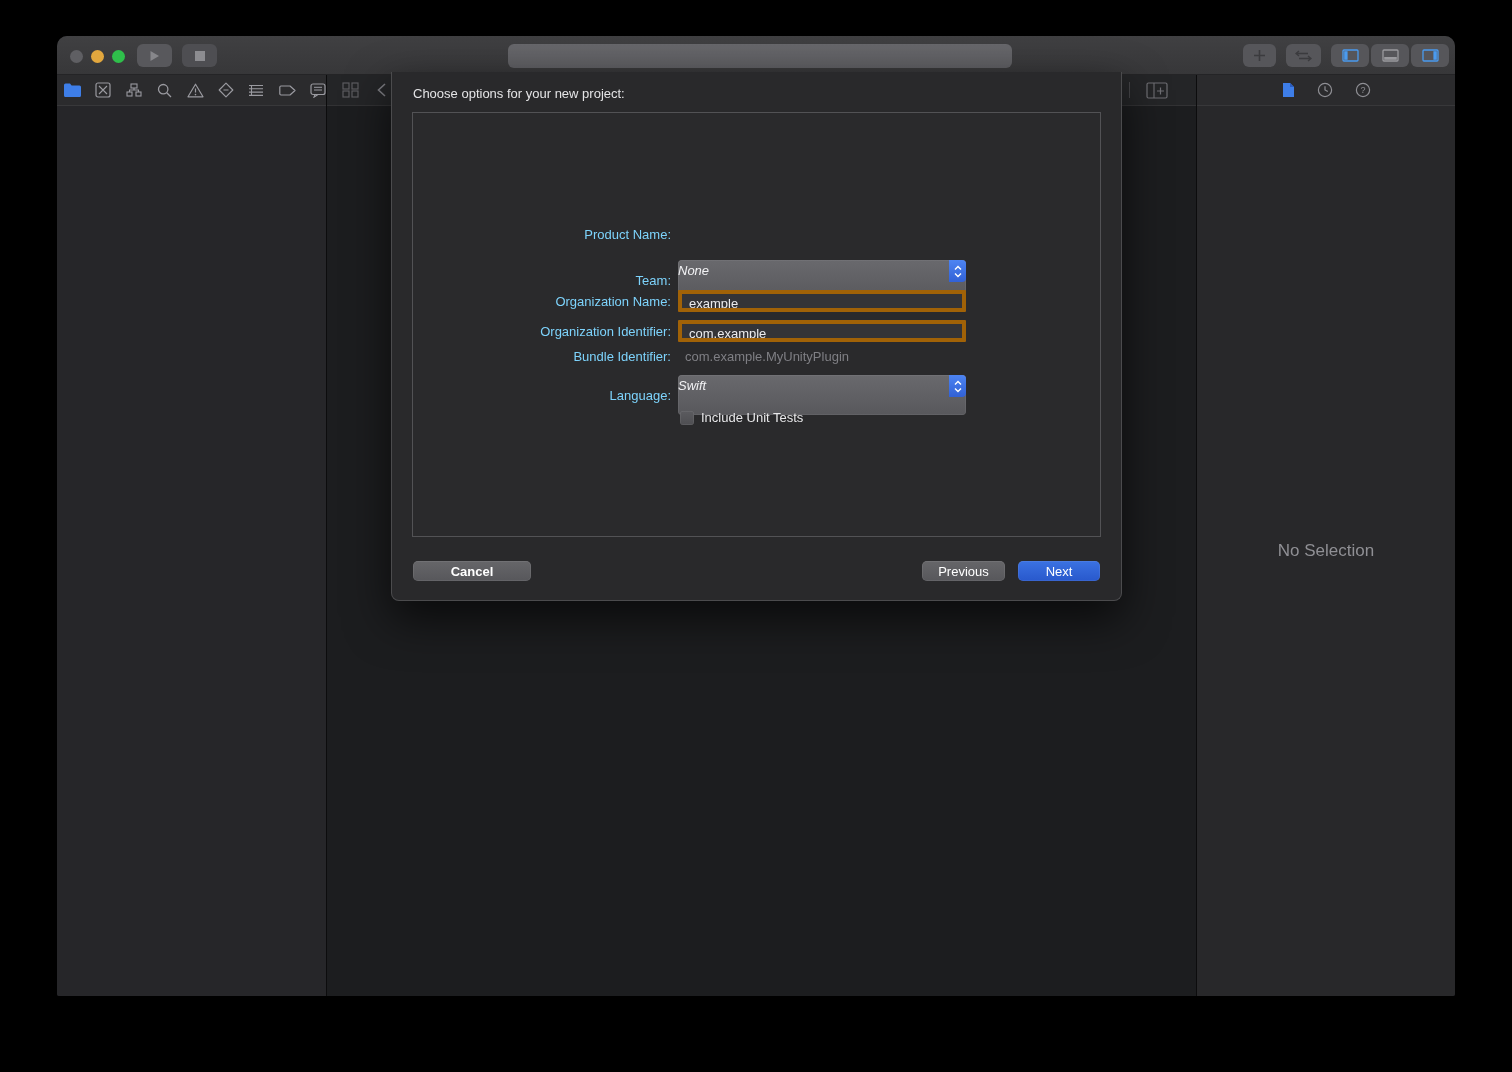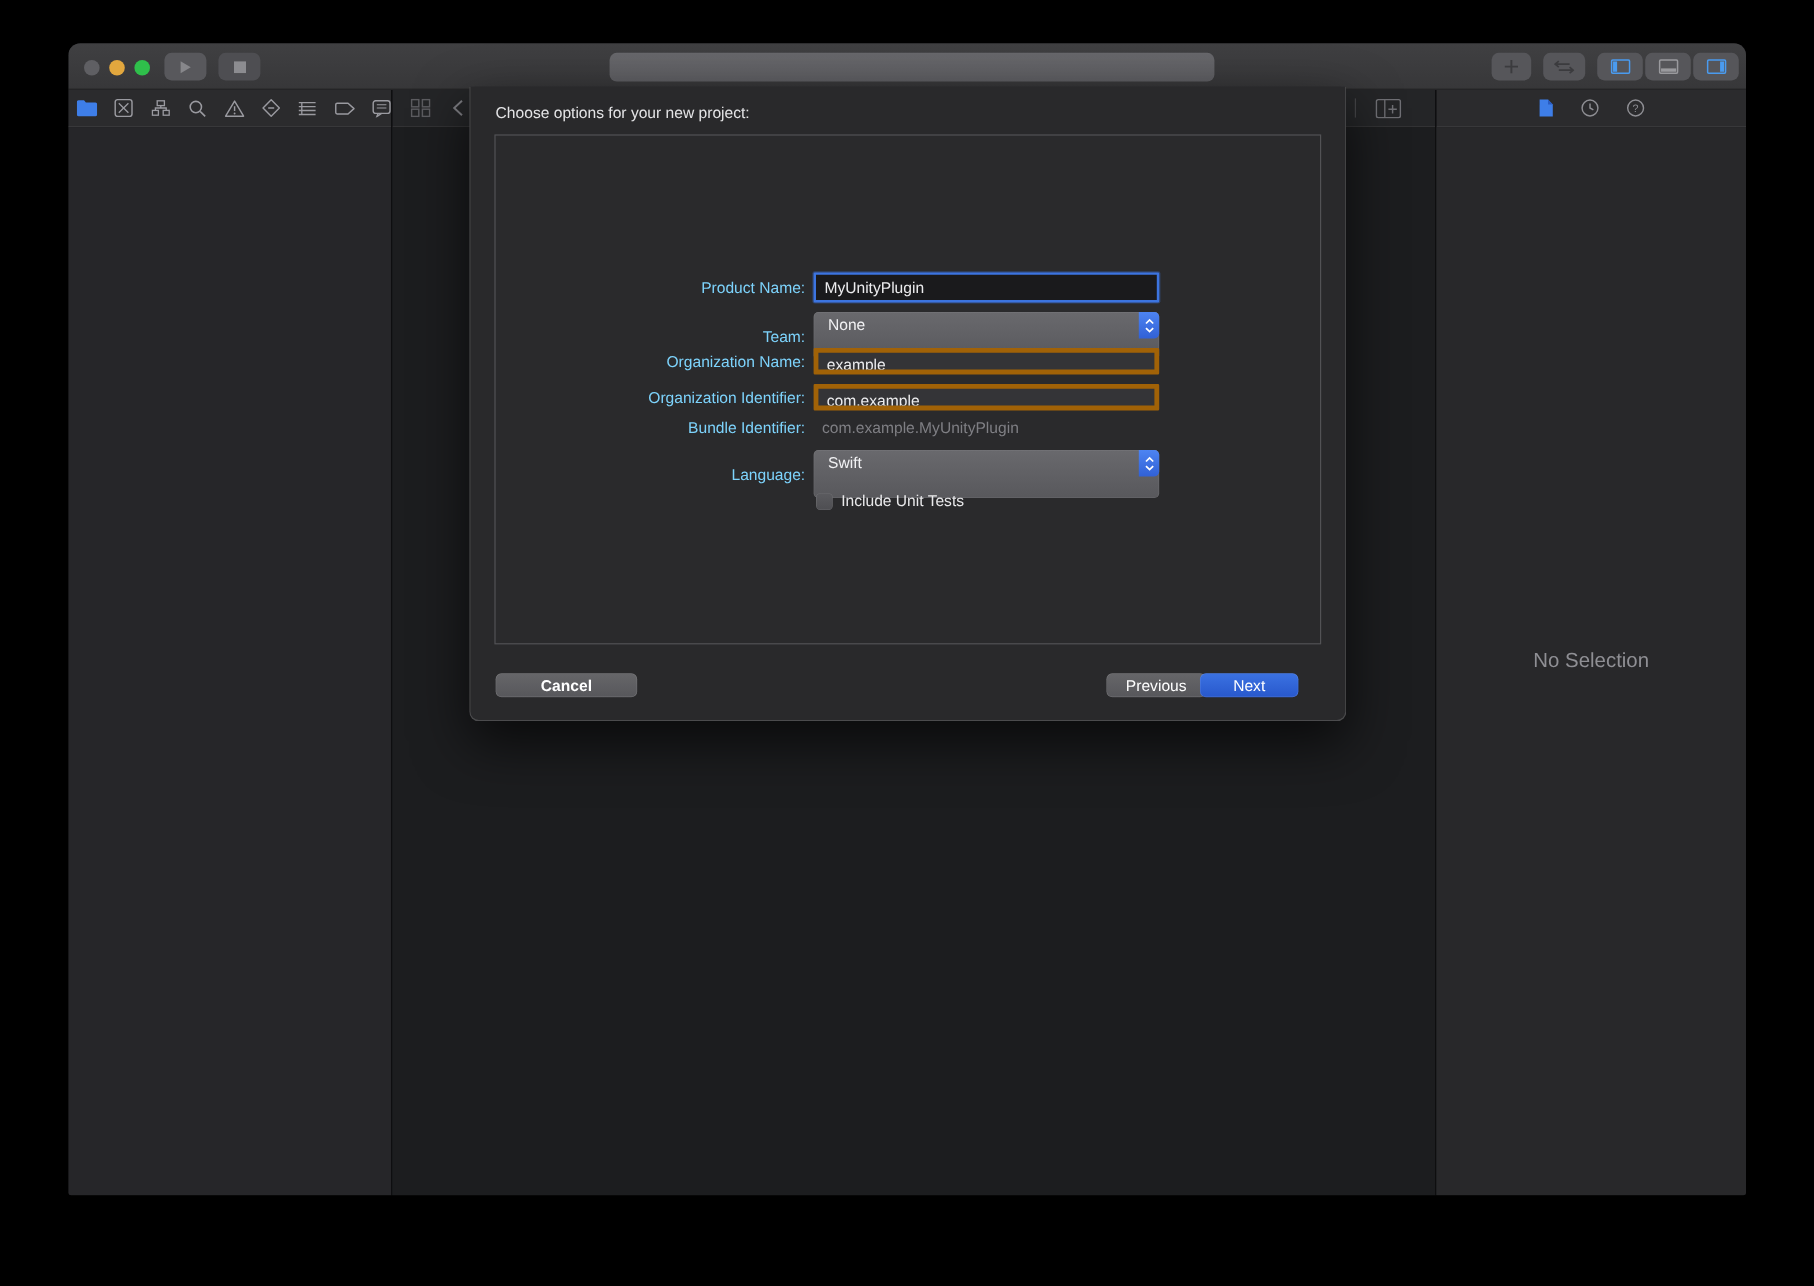--- a/index.html
+++ b/index.html
@@ -66,40 +66,40 @@
   .form-row .lbl { width:279px; text-align:right; font-size:13px; color:#7dd3fc; }
   .ctl { margin-left:7px; width:288px; position:relative; }
 
   .tf { height:22px; background:#343437; border:4px solid #a16207;
     font-size:13px; color:#ececee; line-height:20px; padding-left:7px;
     border-radius:1px; overflow:hidden; white-space:nowrap; }
   .tf.focused { height:25px; line-height:21px; background:#1a1a1c;
     border:2px solid #3c74e0; box-shadow:0 0 0 1px rgba(60,116,224,.35); }
 
   .popup { height:40px; border-radius:4px; background:linear-gradient(#69696d,#58585c);
-    font-size:13px; color:#f2f2f4; line-height:22px; padding-left:12px;
-    box-shadow:inset 0 0 0 .5px rgba(255,255,255,.12); }
+    font-size:13px; color:#f2f2f4; line-height:22px; padding-left:0;
+    box-shadow:inset 0 0 0 .5px rgba(255,255,255,.12);font-style:italic; }
   .stepper { position:absolute; right:0; top:0; width:17px; height:22px;
     border-radius:0 4px 4px 0; background:linear-gradient(#4d84f2,#3161d6);
     display:flex; align-items:center; justify-content:center; }
 
   .static-val { font-size:13px; color:#7f7f84; padding-left:7px; }
 
   .checkbox { width:14px; height:14px; border-radius:3.5px;
     background:linear-gradient(#5b5b5f,#4e4e52); box-shadow:inset 0 0 0 .5px rgba(255,255,255,.14); }
   .cb-label { margin-left:7px; font-size:13px; color:#e8e8ea; }
 
   .push-btn { position:absolute; top:489px; height:20px; border-radius:5px;
     background:linear-gradient(#666669,#57575b); color:#fff; font-size:13px;
     display:flex; align-items:center; justify-content:center;
     box-shadow:inset 0 0 0 .5px rgba(255,255,255,.15); }
   .push-btn.primary { background:linear-gradient(#3b72e2,#2858cc); }
   .btn-cancel { left:21px;  width:118px;font-weight:bold; }
   .btn-prev   { left:530px; width:83px; }
-  .btn-next   { left:608px; width:82px; }
+  .btn-next   { left:626px; width:82px; }
 
   svg { display:block; }
 </style>
 </head>
 <body>
 
 <div class="window">
 
   <div class="titlebar">
     <div class="tl close"></div>
@@ -285,23 +285,20 @@
     <div class="no-selection">No Selection</div>
   </div>
 </div>
 
 <div class="sheet">
   <div class="sheet-title">Choose options for your new project:</div>
   <div class="opt-box"></div>
 
   <div class="form-row" style="top:155px;">
     <div class="lbl">Product Name:</div>
-    <div class="ctl">
-        <div class="tf focused">MyUnityPlugin</div>
-      </div>
   </div>
 
   <div class="form-row" style="top:188px;">
     <div class="lbl">Team:</div>
     <div class="ctl">
       <div class="popup">None</div>
       <div class="stepper">
         <svg width="8" height="13" viewBox="0 0 8 13">
             <path d="M1 4.6 L4 1.6 L7 4.6" fill="none" stroke="#fff" stroke-width="1.4"></path>
             <path d="M1 8.4 L4 11.4 L7 8.4" fill="none" stroke="#fff" stroke-width="1.4"></path>

